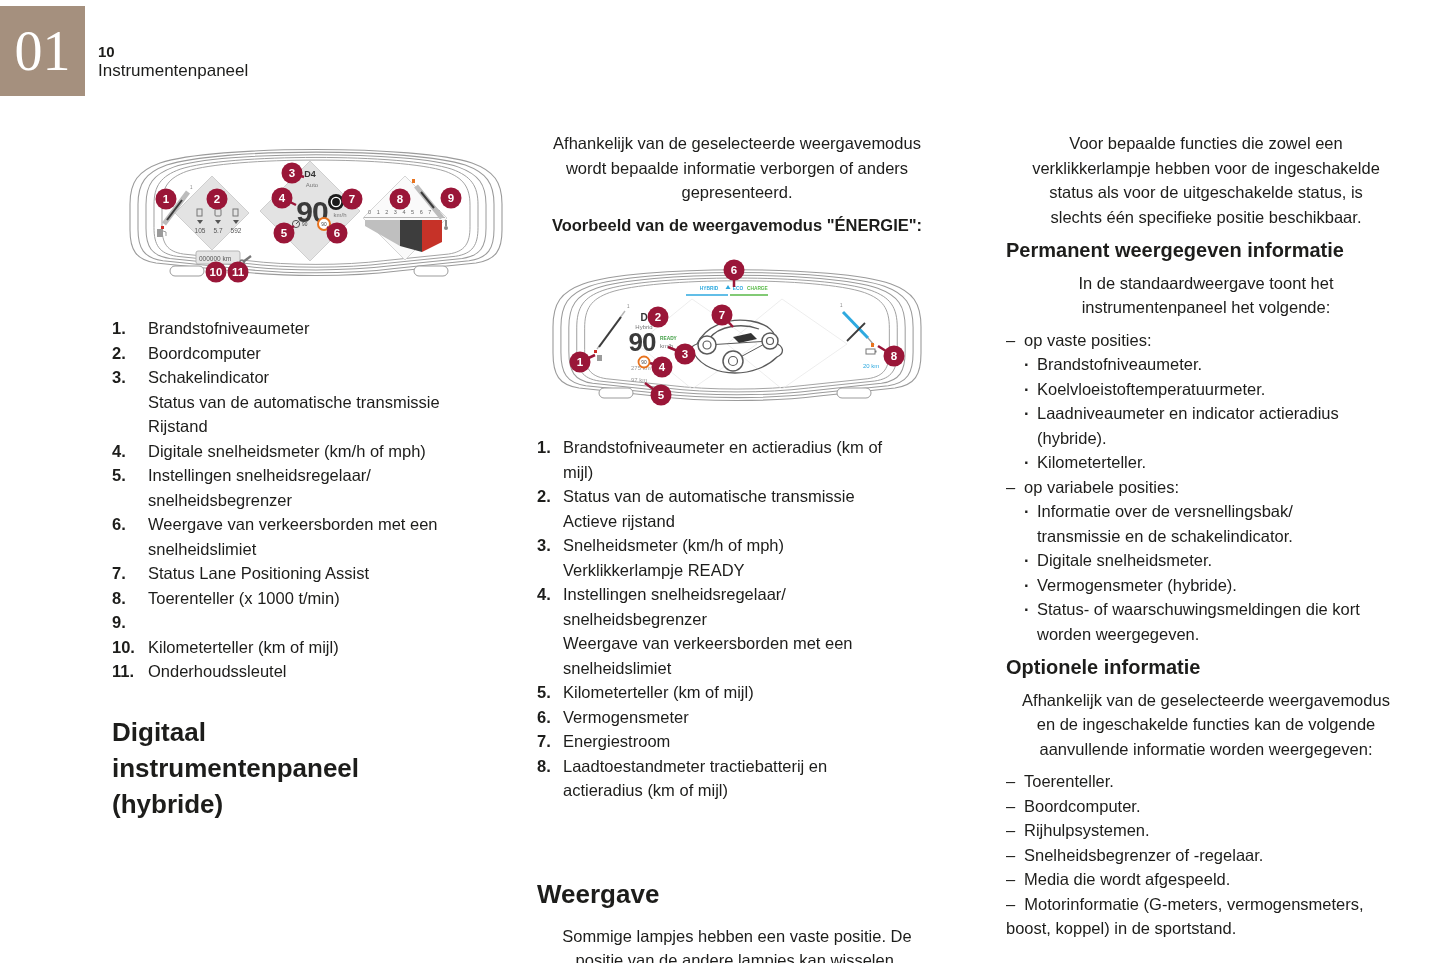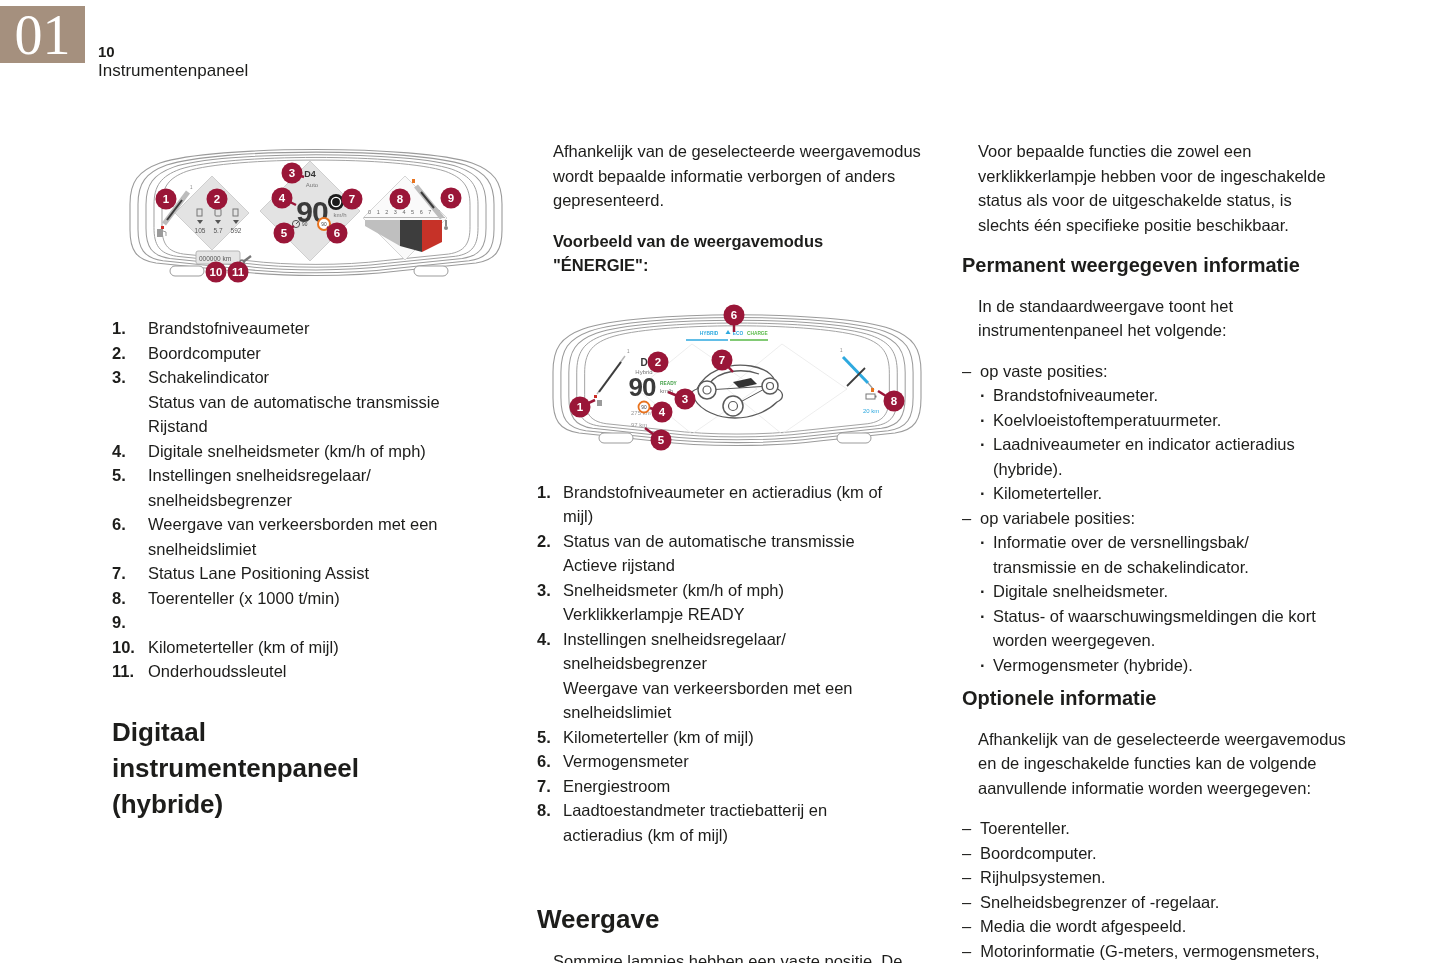--- a/index.html
+++ b/index.html
@@ -2,36 +2,36 @@
 <html><head>
 <meta charset="utf-8">
 <style>
   html,body{margin:0;padding:0;}
   body{
     width:1445px;height:963px;background:#ffffff;position:relative;
     font-family:"Liberation Sans","DejaVu Sans",sans-serif;color:#1d1d1b;
     -webkit-font-smoothing:antialiased;
   }
   .chapter-box{
-    position:absolute;left:0;top:6px;width:85px;height:57px;background:#a5907e;
+    position:absolute;left:0;top:6px;width:85px;height:90px;background:#a5907e;
     color:#fff;display:flex;align-items:center;justify-content:center;
     font-family:"Liberation Serif","DejaVu Serif",serif;font-size:56px;line-height:1;
   }
   .page-num{position:absolute;left:98px;top:43px;font-size:15px;font-weight:bold;}
   .section-title{position:absolute;left:98px;top:61px;font-size:17px;}
   .col{position:absolute;top:123px;font-size:16.5px;line-height:24.5px;}
   #col1{left:112px;width:408px;}
   #col2{left:537px;width:400px;}
-  #col3{left:962px;width:400px;}
+  #col3{left:1006px;width:400px;}
   .pre{white-space:pre-line;}
-  p{margin:16px;}
+  p{margin:8px;text-align:center;}
   .para{margin-top:12px;}
   .bold-label{font-weight:bold;}
   .h1{font-size:26px;line-height:36px;font-weight:bold;margin:30px 0 0 0;}
-  #col2 .h1{margin-top:54px;}
+  #col2 .h1{margin-top:73px;}
   .h2{font-size:20px;font-weight:bold;margin:9px 0 4px 0;}
   .num-list{margin-top:24px;}
   #col2 .num-list{margin-top:16px;}
   .li{display:flex;}
   .li .num{font-weight:bold;width:36px;flex:none;}
   .narrow .num{width:26px;}
   .dash{position:relative;padding-left:18px;}
   .dash::before{content:"\2013";position:absolute;left:0;}
   .dash.flush{padding-left:0;}
   .dash.flush::before{content:"\2013\00A0\00A0";position:static;}
@@ -455,23 +455,23 @@
     <div class="dash">op vaste posities:</div>
     <div class="dot pre">Brandstofniveaumeter.</div>
     <div class="dot pre">Koelvloeistoftemperatuurmeter.</div>
     <div class="dot pre">Laadniveaumeter en indicator actieradius
 (hybride).</div>
     <div class="dot pre">Kilometerteller.</div>
     <div class="dash">op variabele posities:</div>
     <div class="dot pre">Informatie over de versnellingsbak/
 transmissie en de schakelindicator.</div>
     <div class="dot pre">Digitale snelheidsmeter.</div>
+    <div class="dot pre">Vermogensmeter (hybride).</div>
     <div class="dot pre">Status- of waarschuwingsmeldingen die kort
 worden weergegeven.</div>
-    <div class="dot pre">Vermogensmeter (hybride).</div>
   </div>
 
   <div class="h2">Optionele informatie</div>
   <p class="pre">Afhankelijk van de geselecteerde weergavemodus
 en de ingeschakelde functies kan de volgende
 aanvullende informatie worden weergegeven:</p>
 
   <div>
     <div class="dash">Toerenteller.</div>
     <div class="dash">Boordcomputer.</div>

